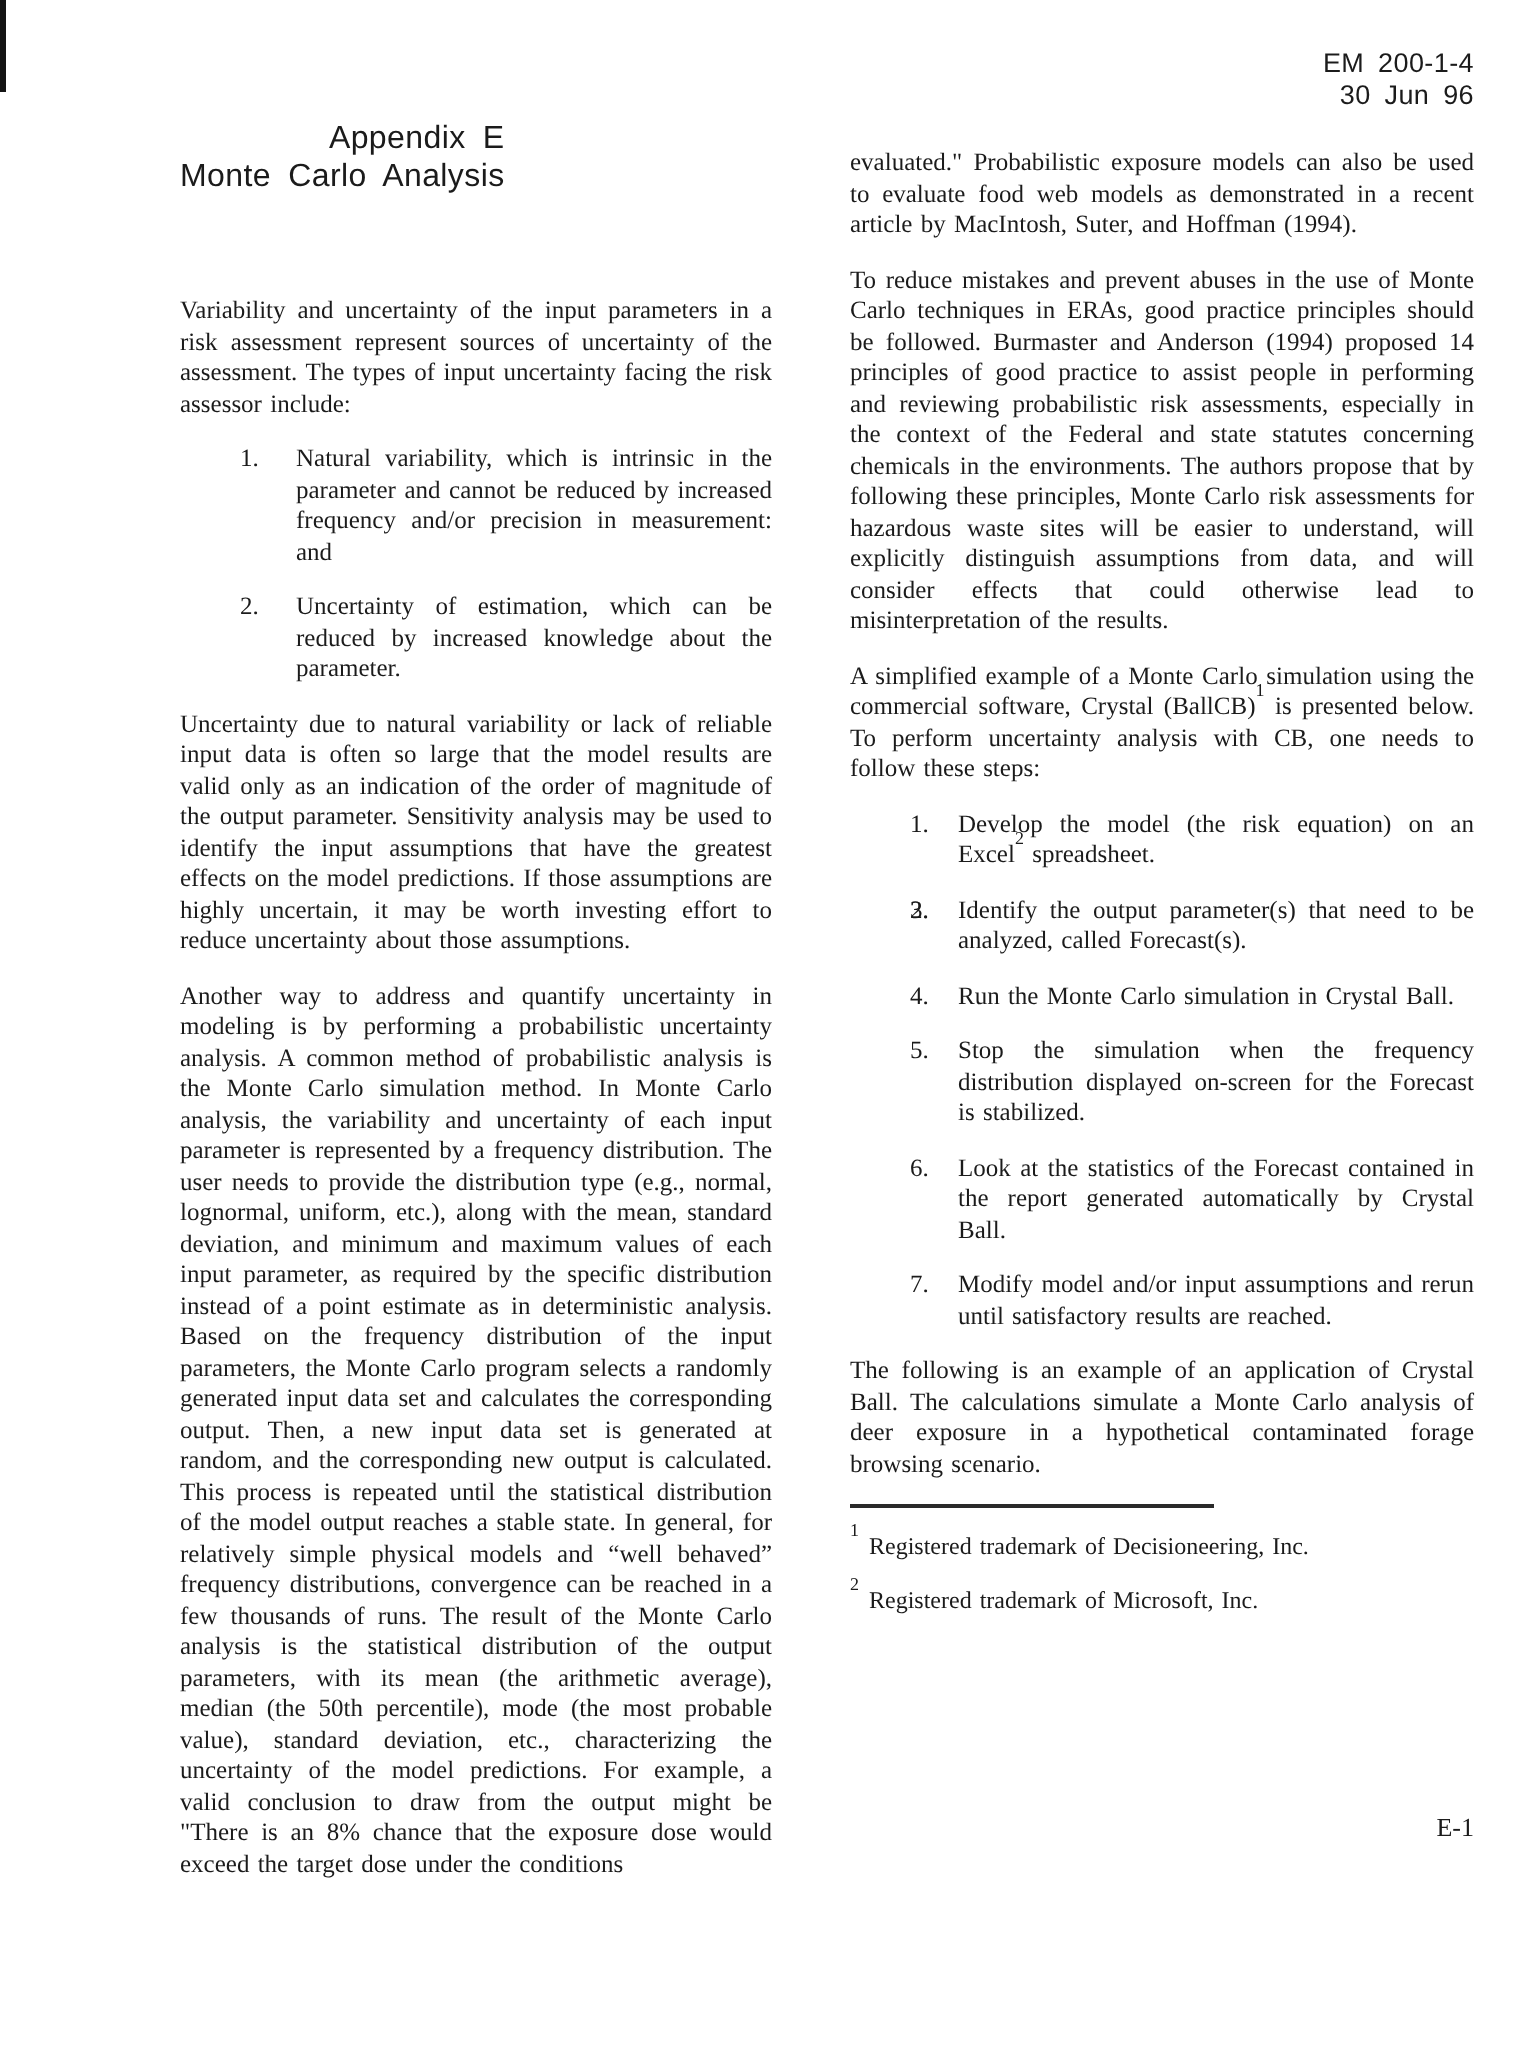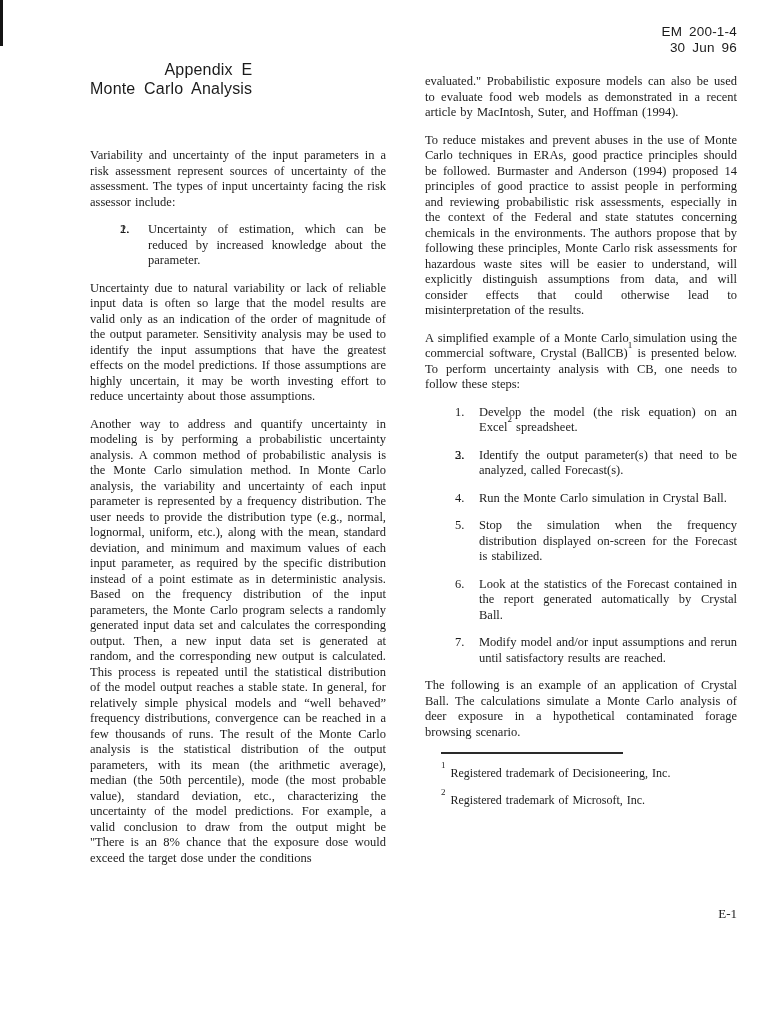--- a/index.html
+++ b/index.html
@@ -20,21 +20,21 @@
     position:absolute;font-size:12.5px;line-height:15.5px;text-align:justify;
     word-spacing:1px;
   }
   .col-left{top:148px;left:90px;width:296px;}
   .col-right{top:74px;left:425px;width:312px;}
   .col p{margin:0 0 12px 0;}
   .li{position:relative;padding-left:58px;margin:0 0 12px 0;}
   .li .num{position:absolute;left:30px;top:0;}
   .col-right .li{padding-left:54px;}
   sup{font-size:9px;line-height:0;position:relative;top:-4px;}
-  .fn-block{margin-top:12px;margin-left:16px;}
+  .fn-block{margin-top:12px;}
   .fn-rule{width:182px;border:none;border-top:2px solid #2a2a2a;margin:0 0 12px 0;}
   .fn{font-size:12px;line-height:15px;text-align:left;margin:0 0 14px 0;}
   .fn sup{margin-right:5px;}
   .page-num{position:absolute;top:906px;right:31px;font-size:13px;}
   .scan-mark{position:absolute;left:0;top:0;width:3px;height:46px;background:#141414;}
 </style>
 </head>
 <body>
 
 <div class="scan-mark"></div>
@@ -47,20 +47,21 @@
 <div class="title-block sans">
   <div>Appendix E</div>
   <div>Monte Carlo Analysis</div>
 </div>
 
 <div class="col col-left">
   <p>Variability and uncertainty of the input parameters in a risk assessment represent sources of uncertainty of the assessment. The types of input uncertainty facing the risk assessor include:</p>
 
   <div class="li">
     <span class="num">1.</span>
+    <span>Natural variability, which is intrinsic in the parameter and cannot be reduced by increased frequency and/or precision in measurement: and</span>
   </div>
   <div class="li">
     <span class="num">2.</span>
     <span>Uncertainty of estimation, which can be reduced by increased knowledge about the parameter.</span>
   </div>
 
   <p>Uncertainty due to natural variability or lack of reliable input data is often so large that the model results are valid only as an indication of the order of magnitude of the output parameter. Sensitivity analysis may be used to identify the input assumptions that have the greatest effects on the model predictions. If those assumptions are highly uncertain, it may be worth investing effort to reduce uncertainty about those assumptions.</p>
   <p>Another way to address and quantify uncertainty in modeling is by performing a probabilistic uncertainty analysis. A common method of probabilistic analysis is the Monte Carlo simulation method. In Monte Carlo analysis, the variability and uncertainty of each input parameter is represented by a frequency distribution. The user needs to provide the distribution type (e.g., normal, lognormal, uniform, etc.), along with the mean, standard deviation, and minimum and maximum values of each input parameter, as required by the specific distribution instead of a point estimate as in deterministic analysis. Based on the frequency distribution of the input parameters, the Monte Carlo program selects a randomly generated input data set and calculates the corresponding output. Then, a new input data set is generated at random, and the corresponding new output is calculated. This process is repeated until the statistical distribution of the model output reaches a stable state. In general, for relatively simple physical models and “well behaved” frequency distributions, convergence can be reached in a few thousands of runs. The result of the Monte Carlo analysis is the statistical distribution of the output parameters, with its mean (the arithmetic average), median (the 50th percentile), mode (the most probable value), standard deviation, etc., characterizing the uncertainty of the model predictions. For example, a valid conclusion to draw from the output might be "There is an 8% chance that the exposure dose would exceed the target dose under the conditions</p>
 </div>
 

